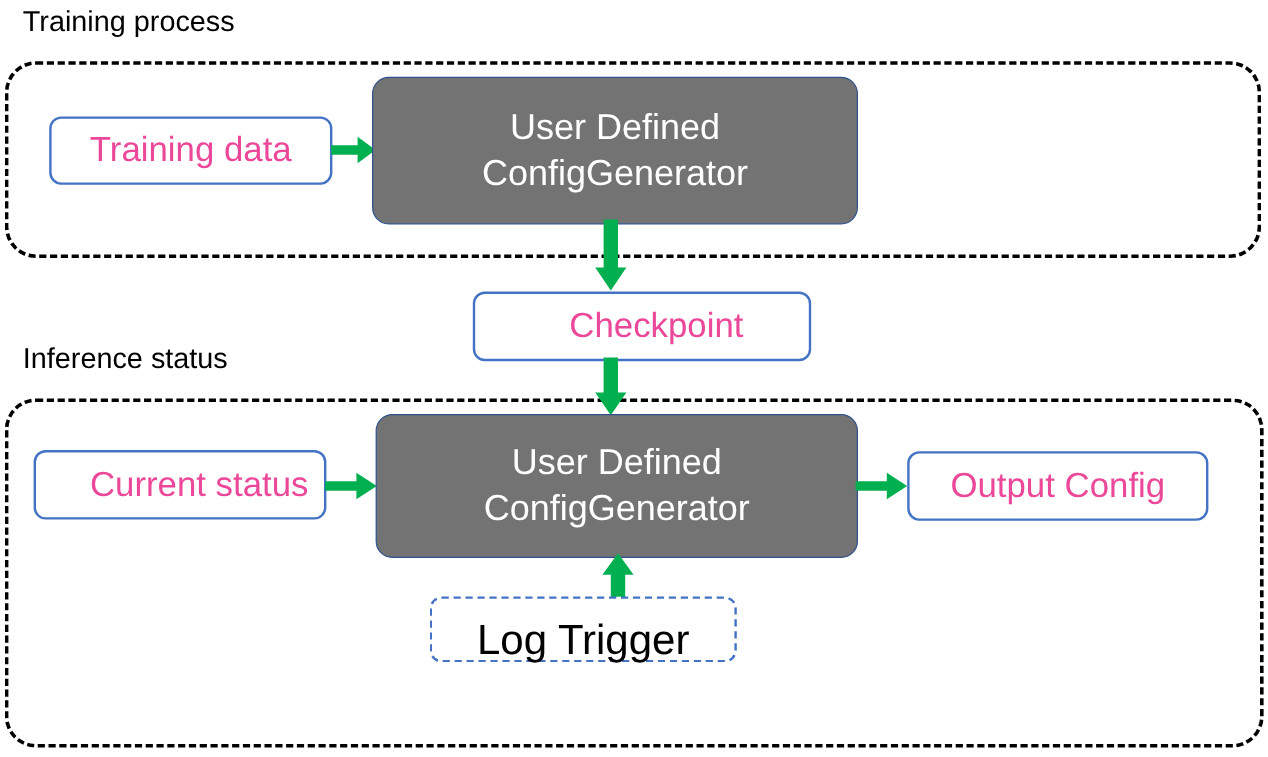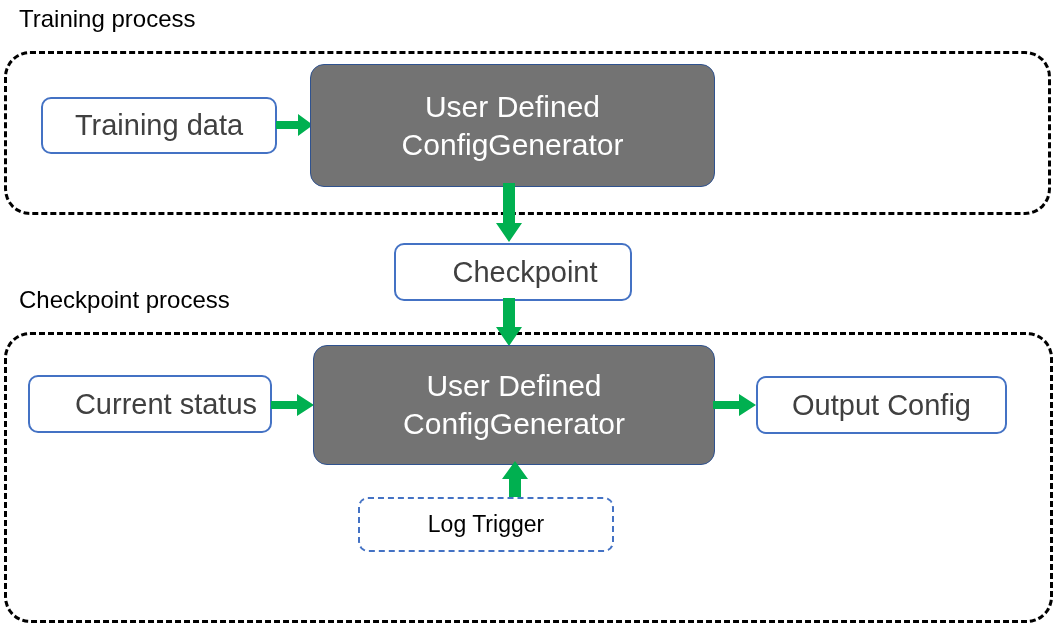--- a/index.html
+++ b/index.html
@@ -51,50 +51,51 @@
     align-items: center;
     justify-content: center;
     text-align: center;
   }
 
   
   .node-plain {
     background: #ffffff;
     border: 2px solid #4472C4;
     border-radius: 10px;
-    color: #404040;
+    color: #ec4899;
     font-size: 29px;
     line-height: 33px;
   }
 
   
   .node-dashed {
     background: #ffffff;
     border: 2px dashed #4472C4;
     border-radius: 10px;
     color: #000000;
-    font-size: 23px;
+    font-size: 35px;
     line-height: 33px;
+    align-items: flex-end;
   }
 
   
   .node-filled {
     background: #737373;
     border: 1px solid #2F528F;
     border-radius: 14px;
     color: #ffffff;
     font-size: 30px;
     line-height: 38px;
   }
   .node-filled .node-label { padding: 0 8px; }
 
   
   #node-training-data    { left: 41px;  top: 97px;  width: 236px; height: 57px; }
   #node-generator-train  { left: 310px; top: 64px;  width: 405px; height: 123px; }
-  #node-checkpoint       { left: 394px; top: 243px; width: 238px; height: 58px; padding-left: 24px; }
+  #node-checkpoint       { left: 394px; top: 243px; width: 282px; height: 58px; padding-left: 24px; }
   #node-current-status   { left: 28px;  top: 375px; width: 244px; height: 58px; padding-left: 32px; }
   #node-generator-infer  { left: 313px; top: 345px; width: 402px; height: 120px; }
   #node-output-config    { left: 756px; top: 376px; width: 251px; height: 58px; }
   #node-log-trigger      { left: 358px; top: 497px; width: 256px; height: 55px; }
   #node-clock-trigger    { left: 430px; top: 550px; width: 266px; height: 55px; }
 
   
   .arrow { position: absolute; }
   .arrow svg { display: block; overflow: visible; }
 
@@ -105,21 +106,21 @@
   #arrow-gen-to-output     { left: 713px; top: 390px; }
   #arrow-trigger-to-gen    { left: 503px; top: 462px; }
 </style>
 </head>
 <body>
 
 <div id="canvas">
 
   <div class="section-title" id="title-training">Training process</div>
 
-  <div class="section-title" id="title-inference">Checkpoint process</div>
+  <div class="section-title" id="title-inference">Inference status</div>
 
   <div class="process-container" id="container-training"></div>
 
   <div class="process-container" id="container-inference"></div>
 
   <div class="node node-plain" id="node-training-data">
     <span class="node-label">Training data</span>
   </div>
 
   <div class="arrow" id="arrow-training-to-gen">

